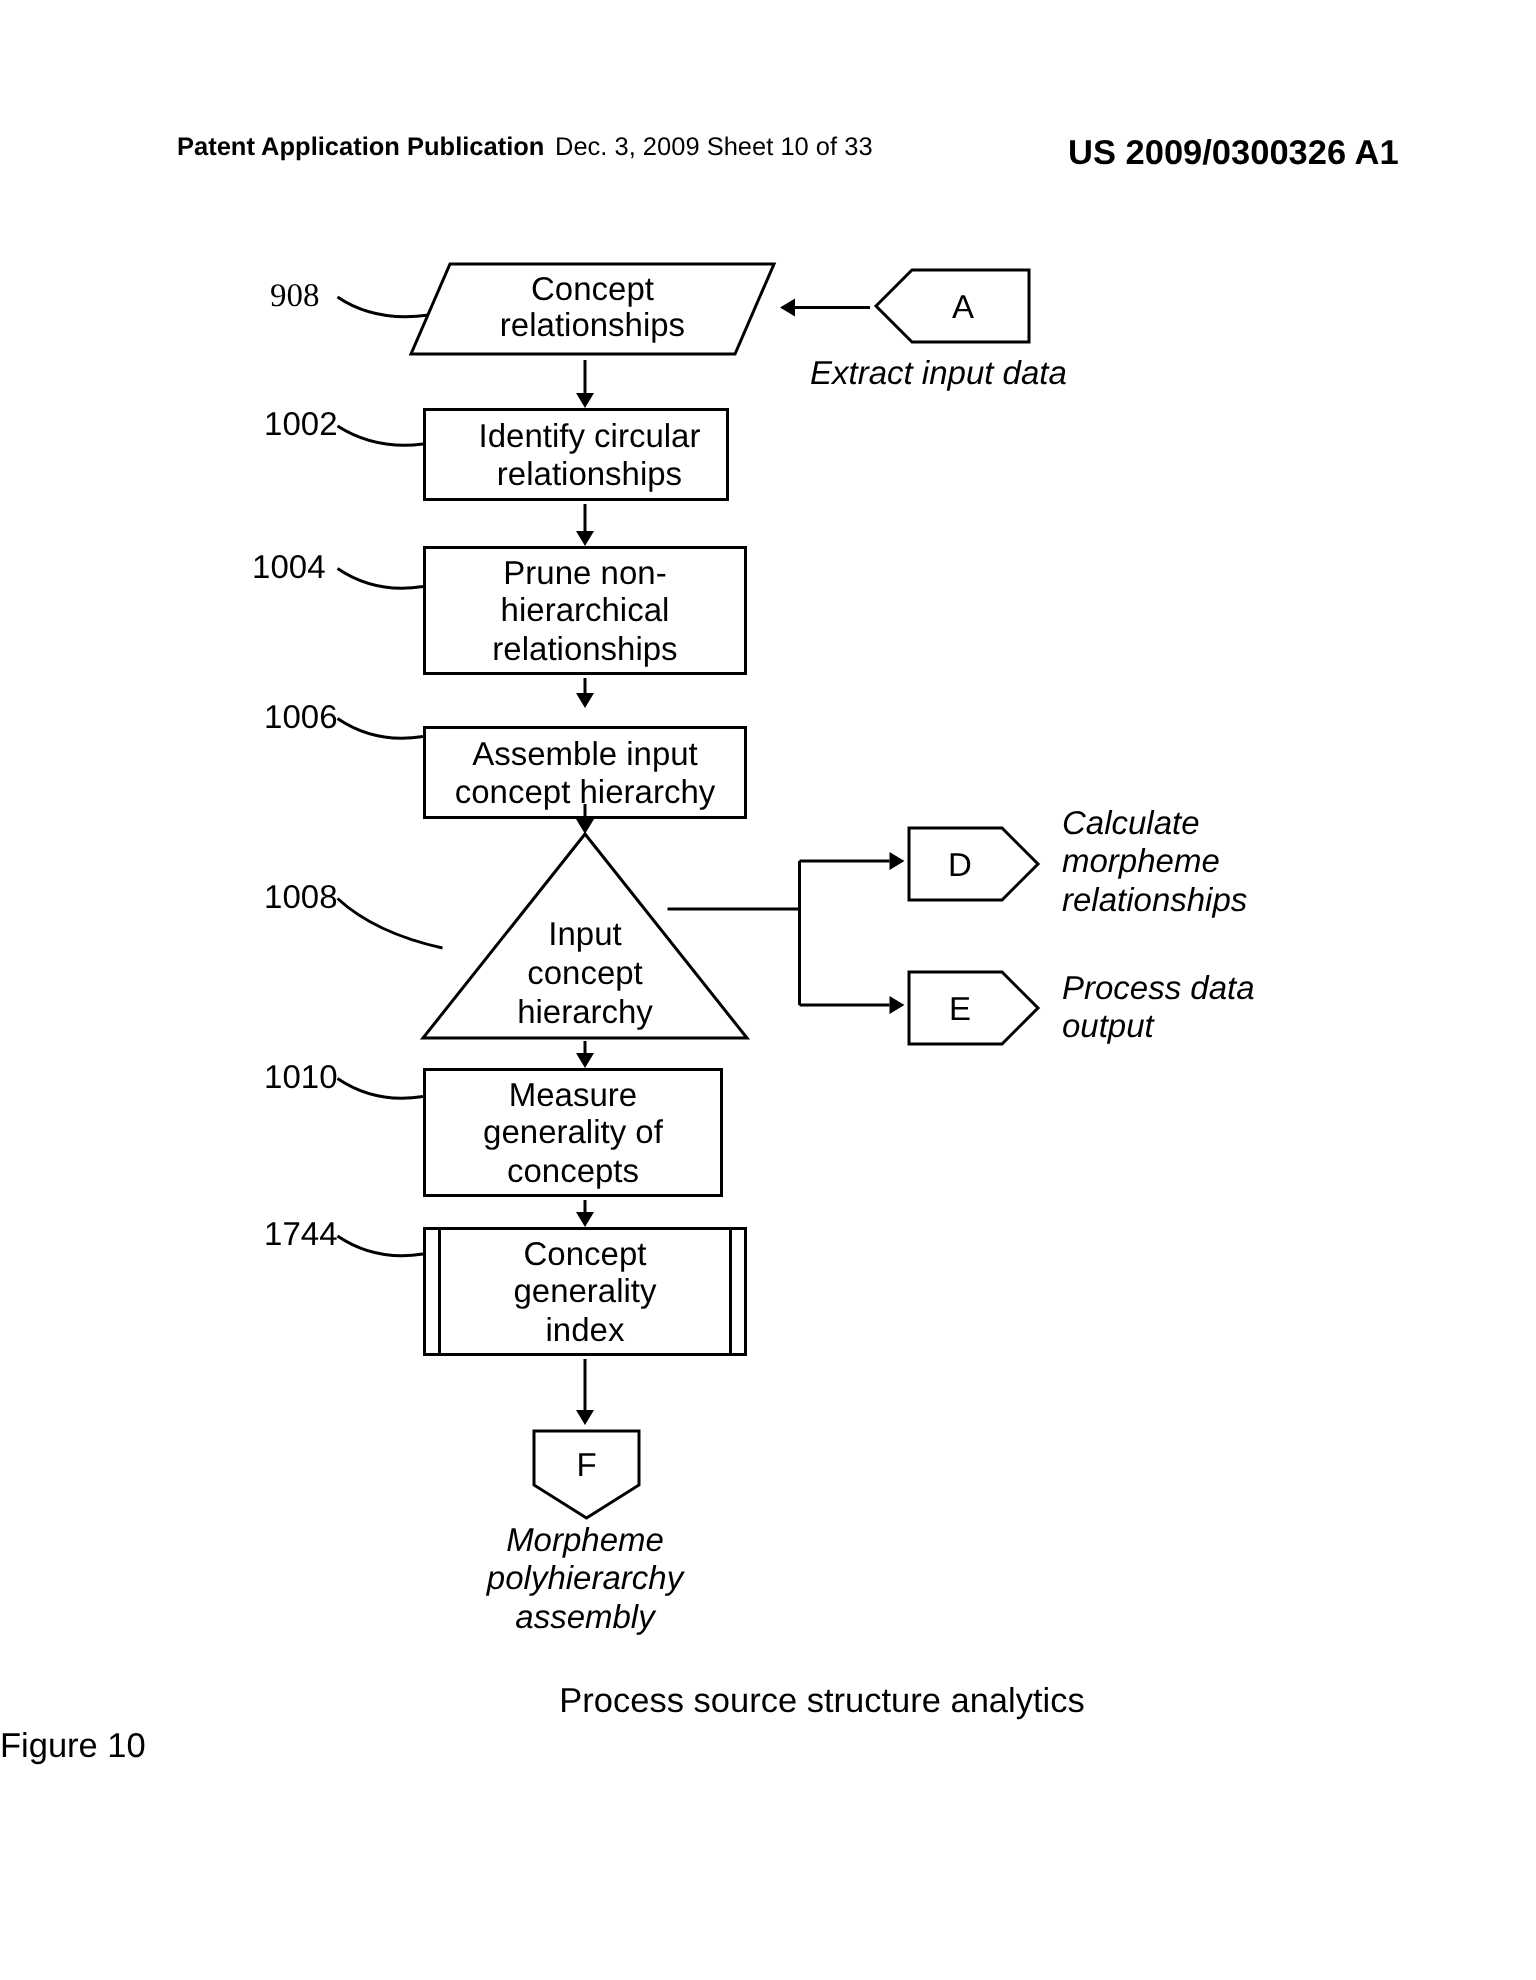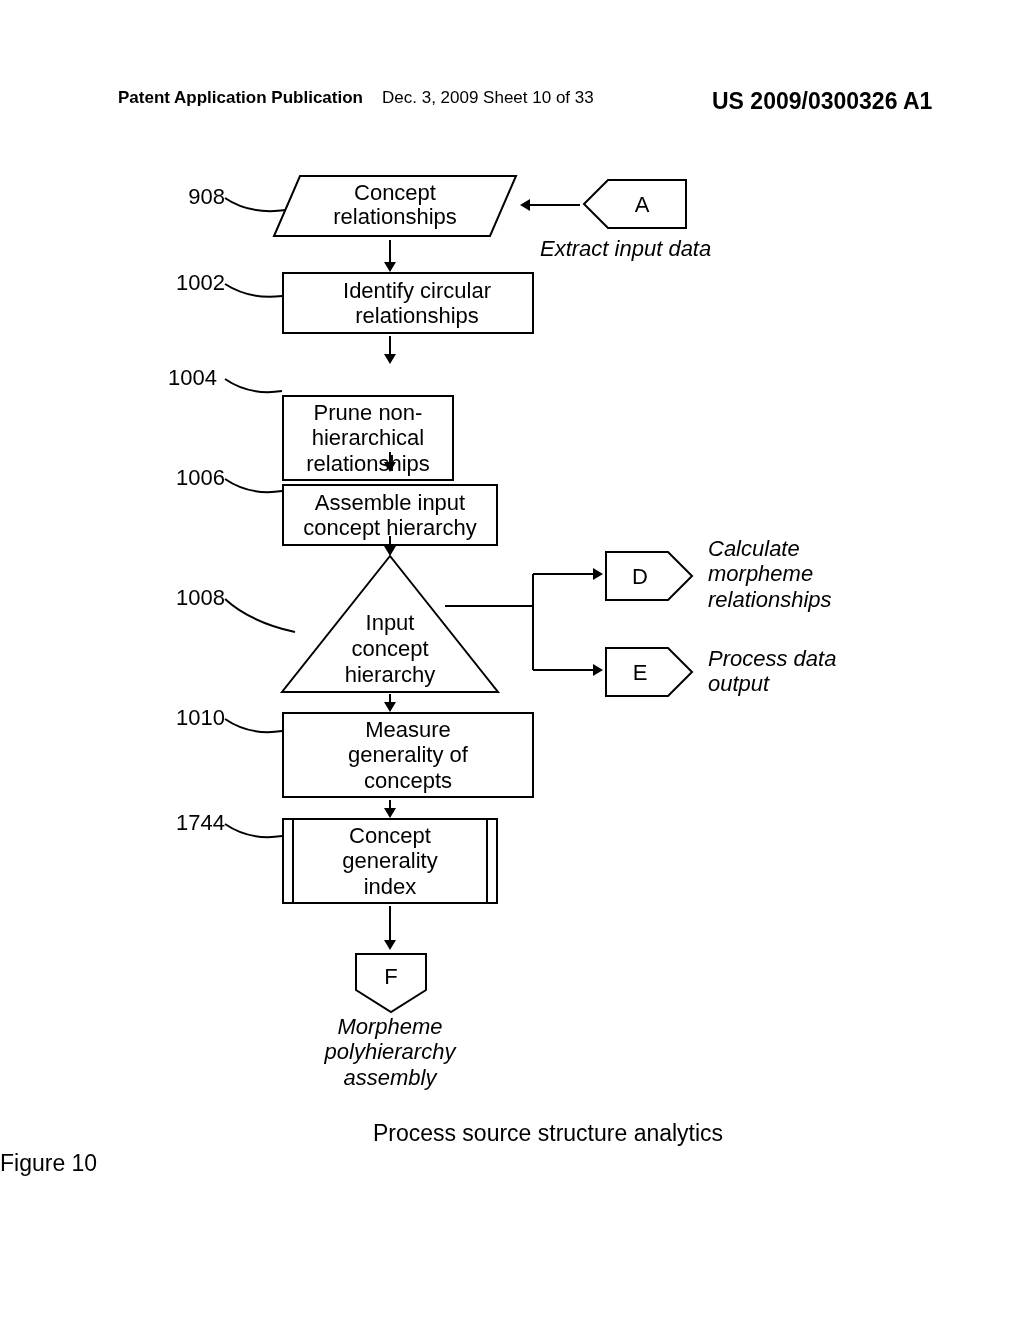--- a/index.html
+++ b/index.html
@@ -11,21 +11,21 @@
     font-family: Arial, Helvetica, sans-serif;
     color: #000;
   }
   .page {
     position: relative;
     width: 1024px;
     height: 1320px;
   }
   .abs { position: absolute; }
   .header-left { top: 88px; left: 118px; font-size: 17px; font-weight: bold; }
-  .header-mid  { top: 88px; left: 382px; font-size: 17px; }
+  .header-mid  { top: 88px; left: 370px; font-size: 17px; }
   .header-right{ top: 88px; left: 685px; font-size: 23px; font-weight: bold; margin-left: 27px; }
 
   .ref-label {
     font-size: 22px;
     text-align: right;
     width: 60px;
   }
 
   .box {
     border: 2px solid #000;
@@ -76,21 +76,21 @@
   }
 </style>
 </head>
 <body>
 <div class="page">
 
 <div class="abs header-left">Patent Application Publication</div>
 <div class="abs header-mid">Dec. 3, 2009  Sheet 10 of 33</div>
 <div class="abs header-right">US 2009/0300326 A1</div>
 
-<div class="abs ref-label" style="top:184px; left:165px;">908</div>
+<div class="abs ref-label" style="top:184px; left:153px;font-family:Liberation Serif, serif;">908</div>
 <div class="abs ref-label" style="top:270px; left:165px;">1002</div>
 <div class="abs ref-label" style="top:365px; left:157px;">1004</div>
 <div class="abs ref-label" style="top:465px; left:165px;">1006</div>
 <div class="abs ref-label" style="top:585px; left:165px;">1008</div>
 <div class="abs ref-label" style="top:705px; left:165px;">1010</div>
 <div class="abs ref-label" style="top:810px; left:165px;">1744</div>
 
 <svg class="abs" style="left:0; top:0;" width="1024" height="1320">
     <path d="M225 198 Q250 215 286 210" stroke="#000" stroke-width="2" fill="none"></path>
    <path d="M225 284 Q250 300 282 296" stroke="#000" stroke-width="2" fill="none"></path>
@@ -116,31 +116,31 @@
 <svg class="abs" style="left:518px; top:195px;" width="66" height="20">
   <line x1="62" y1="10" x2="12" y2="10" stroke="#000" stroke-width="2"></line>
   <polygon points="12,4 12,16 2,10" fill="#000"></polygon>
 </svg>
 
 <svg class="abs" style="left:380px; top:238px;" width="20" height="36">
   <line x1="10" y1="2" x2="10" y2="24" stroke="#000" stroke-width="2"></line>
   <polygon points="4,24 16,24 10,34" fill="#000"></polygon>
 </svg>
 
-<div class="abs box" style="left:282px; top:272px; width:252px; height:62px;padding-left:24px;">
+<div class="abs box" style="left:282px; top:272px; width:204px; height:62px;padding-left:24px;">
   <span style="white-space:pre-line;">Identify circular
 relationships</span>
 </div>
 
 <svg class="abs" style="left:380px; top:334px;" width="20" height="32">
   <line x1="10" y1="2" x2="10" y2="20" stroke="#000" stroke-width="2"></line>
   <polygon points="4,20 16,20 10,30" fill="#000"></polygon>
 </svg>
 
-<div class="abs box" style="left:282px; top:364px; width:172px; height:86px;margin-top:31px;">
+<div class="abs box" style="left:282px; top:364px; width:216px; height:86px;">
   <span style="white-space:pre-line;">Prune non-
 hierarchical
 relationships</span>
 </div>
 
 <svg class="abs" style="left:380px; top:450px;" width="20" height="24">
   <line x1="10" y1="2" x2="10" y2="12" stroke="#000" stroke-width="2"></line>
   <polygon points="4,12 16,12 10,22" fill="#000"></polygon>
 </svg>
 
@@ -187,21 +187,21 @@
   <text class="svg-text" x="38" y="36" text-anchor="middle">E</text>
 </svg>
 <div class="abs annot" style="left:708px; top:646px; white-space:pre-line;">Process data
 output</div>
 
 <svg class="abs" style="left:380px; top:692px;" width="20" height="22">
   <line x1="10" y1="2" x2="10" y2="10" stroke="#000" stroke-width="2"></line>
   <polygon points="4,10 16,10 10,20" fill="#000"></polygon>
 </svg>
 
-<div class="abs box" style="left:282px; top:712px; width:252px; height:86px;">
+<div class="abs box" style="left:282px; top:712px; width:200px; height:86px;">
   <span style="white-space:pre-line;">Measure
 generality of
 concepts</span>
 </div>
 
 <svg class="abs" style="left:380px; top:798px;" width="20" height="22">
   <line x1="10" y1="2" x2="10" y2="10" stroke="#000" stroke-width="2"></line>
   <polygon points="4,10 16,10 10,20" fill="#000"></polygon>
 </svg>
 

